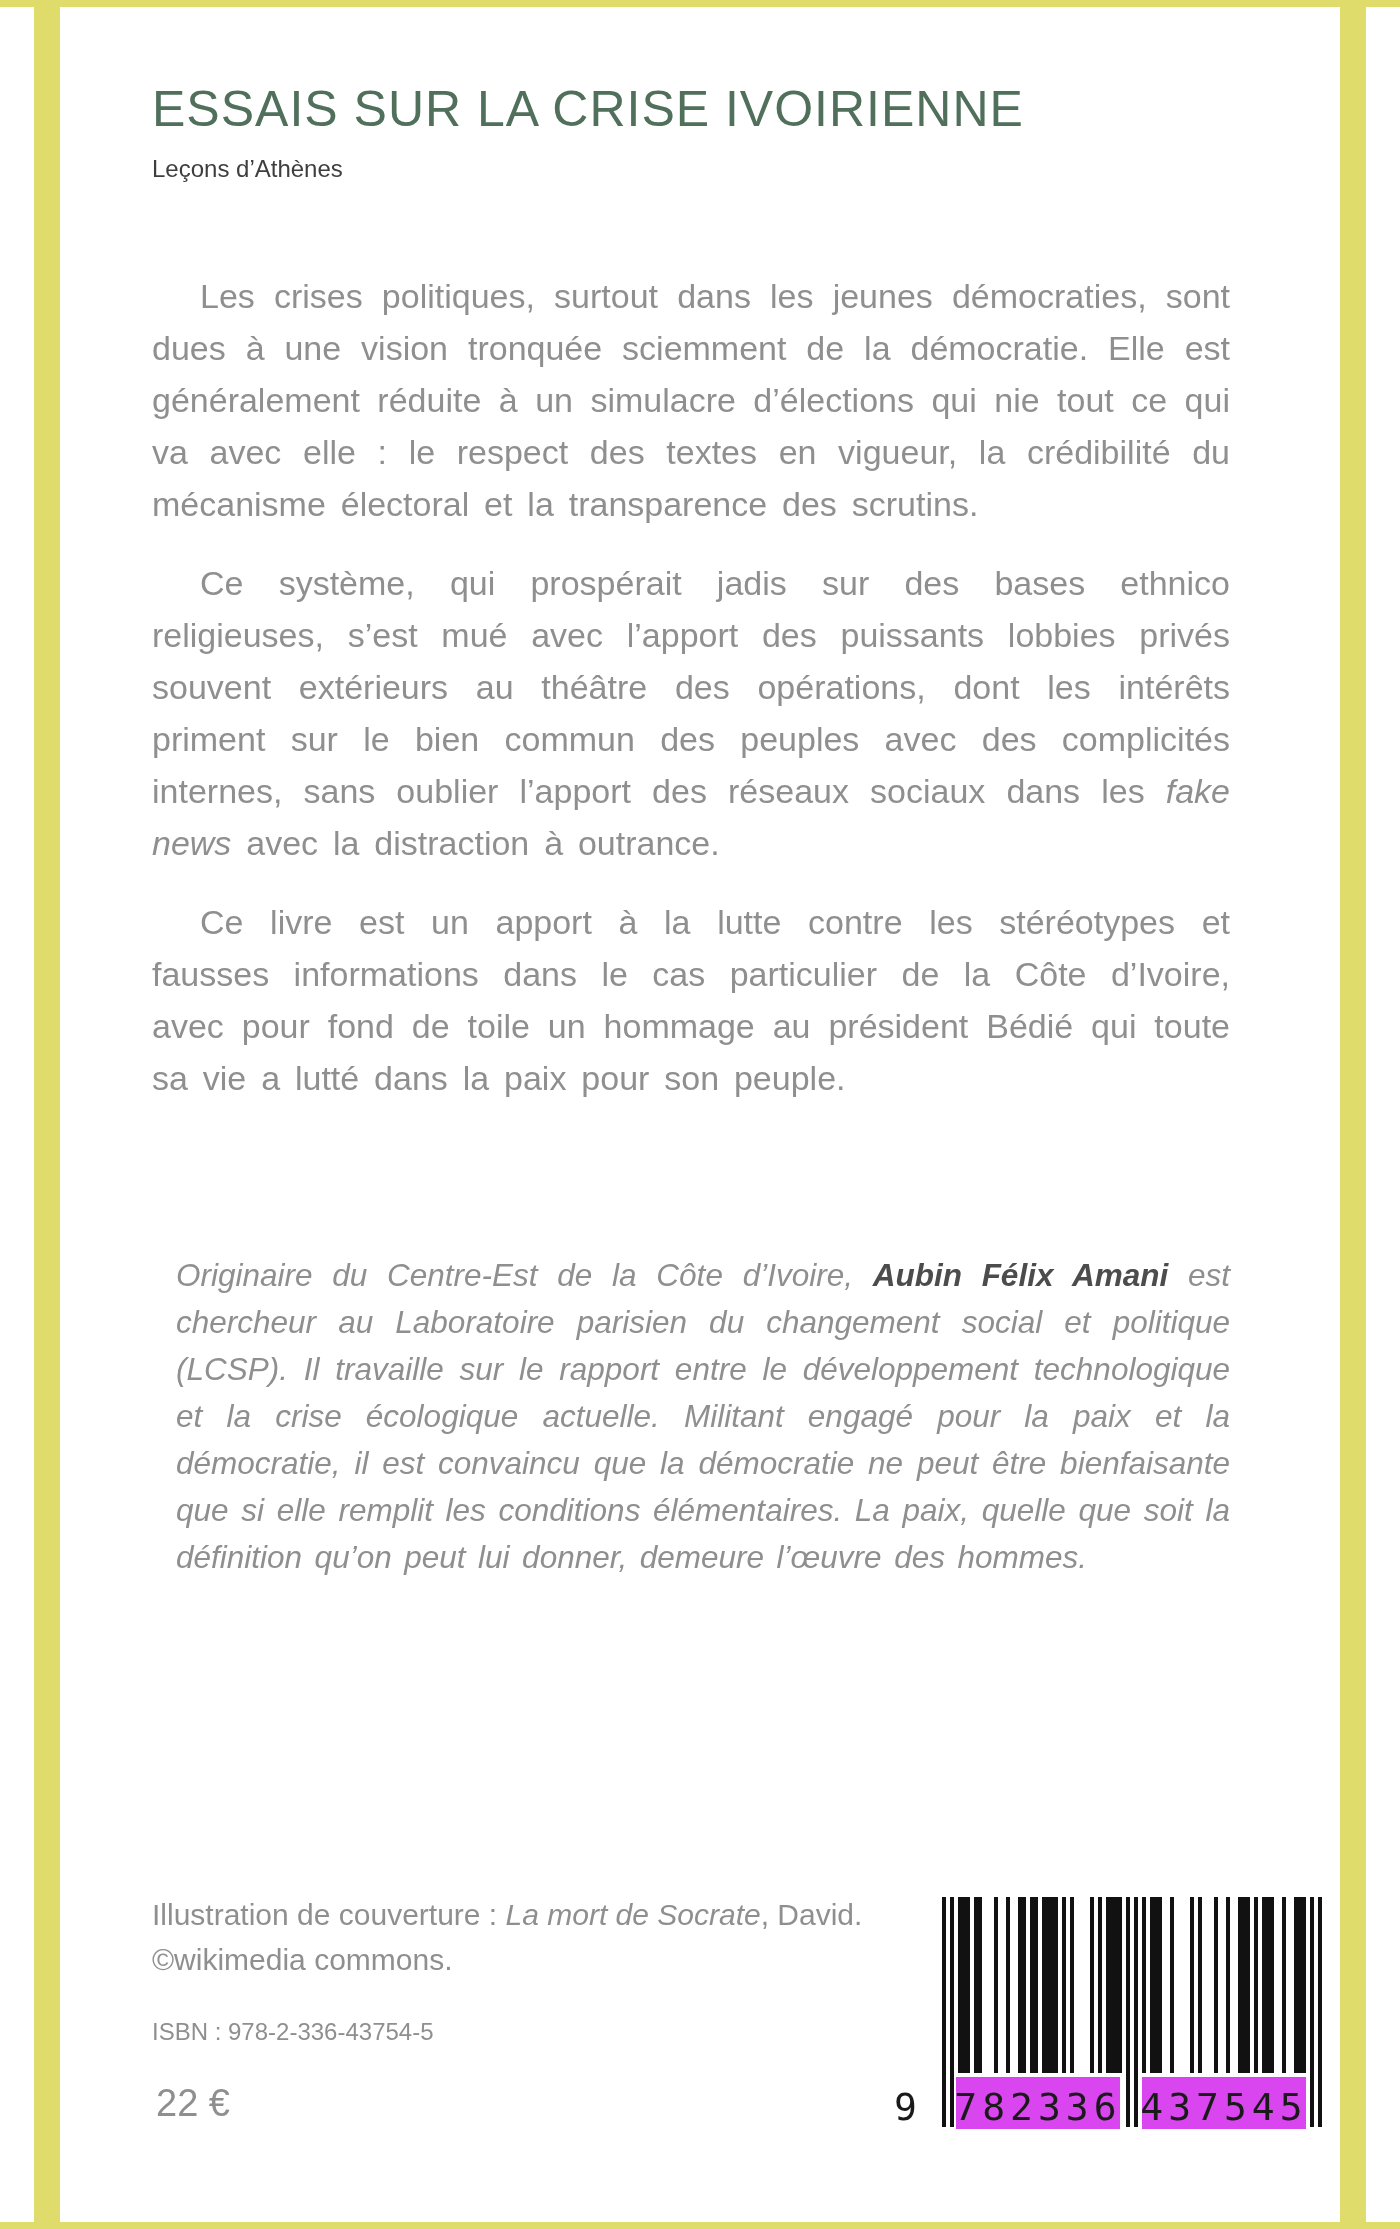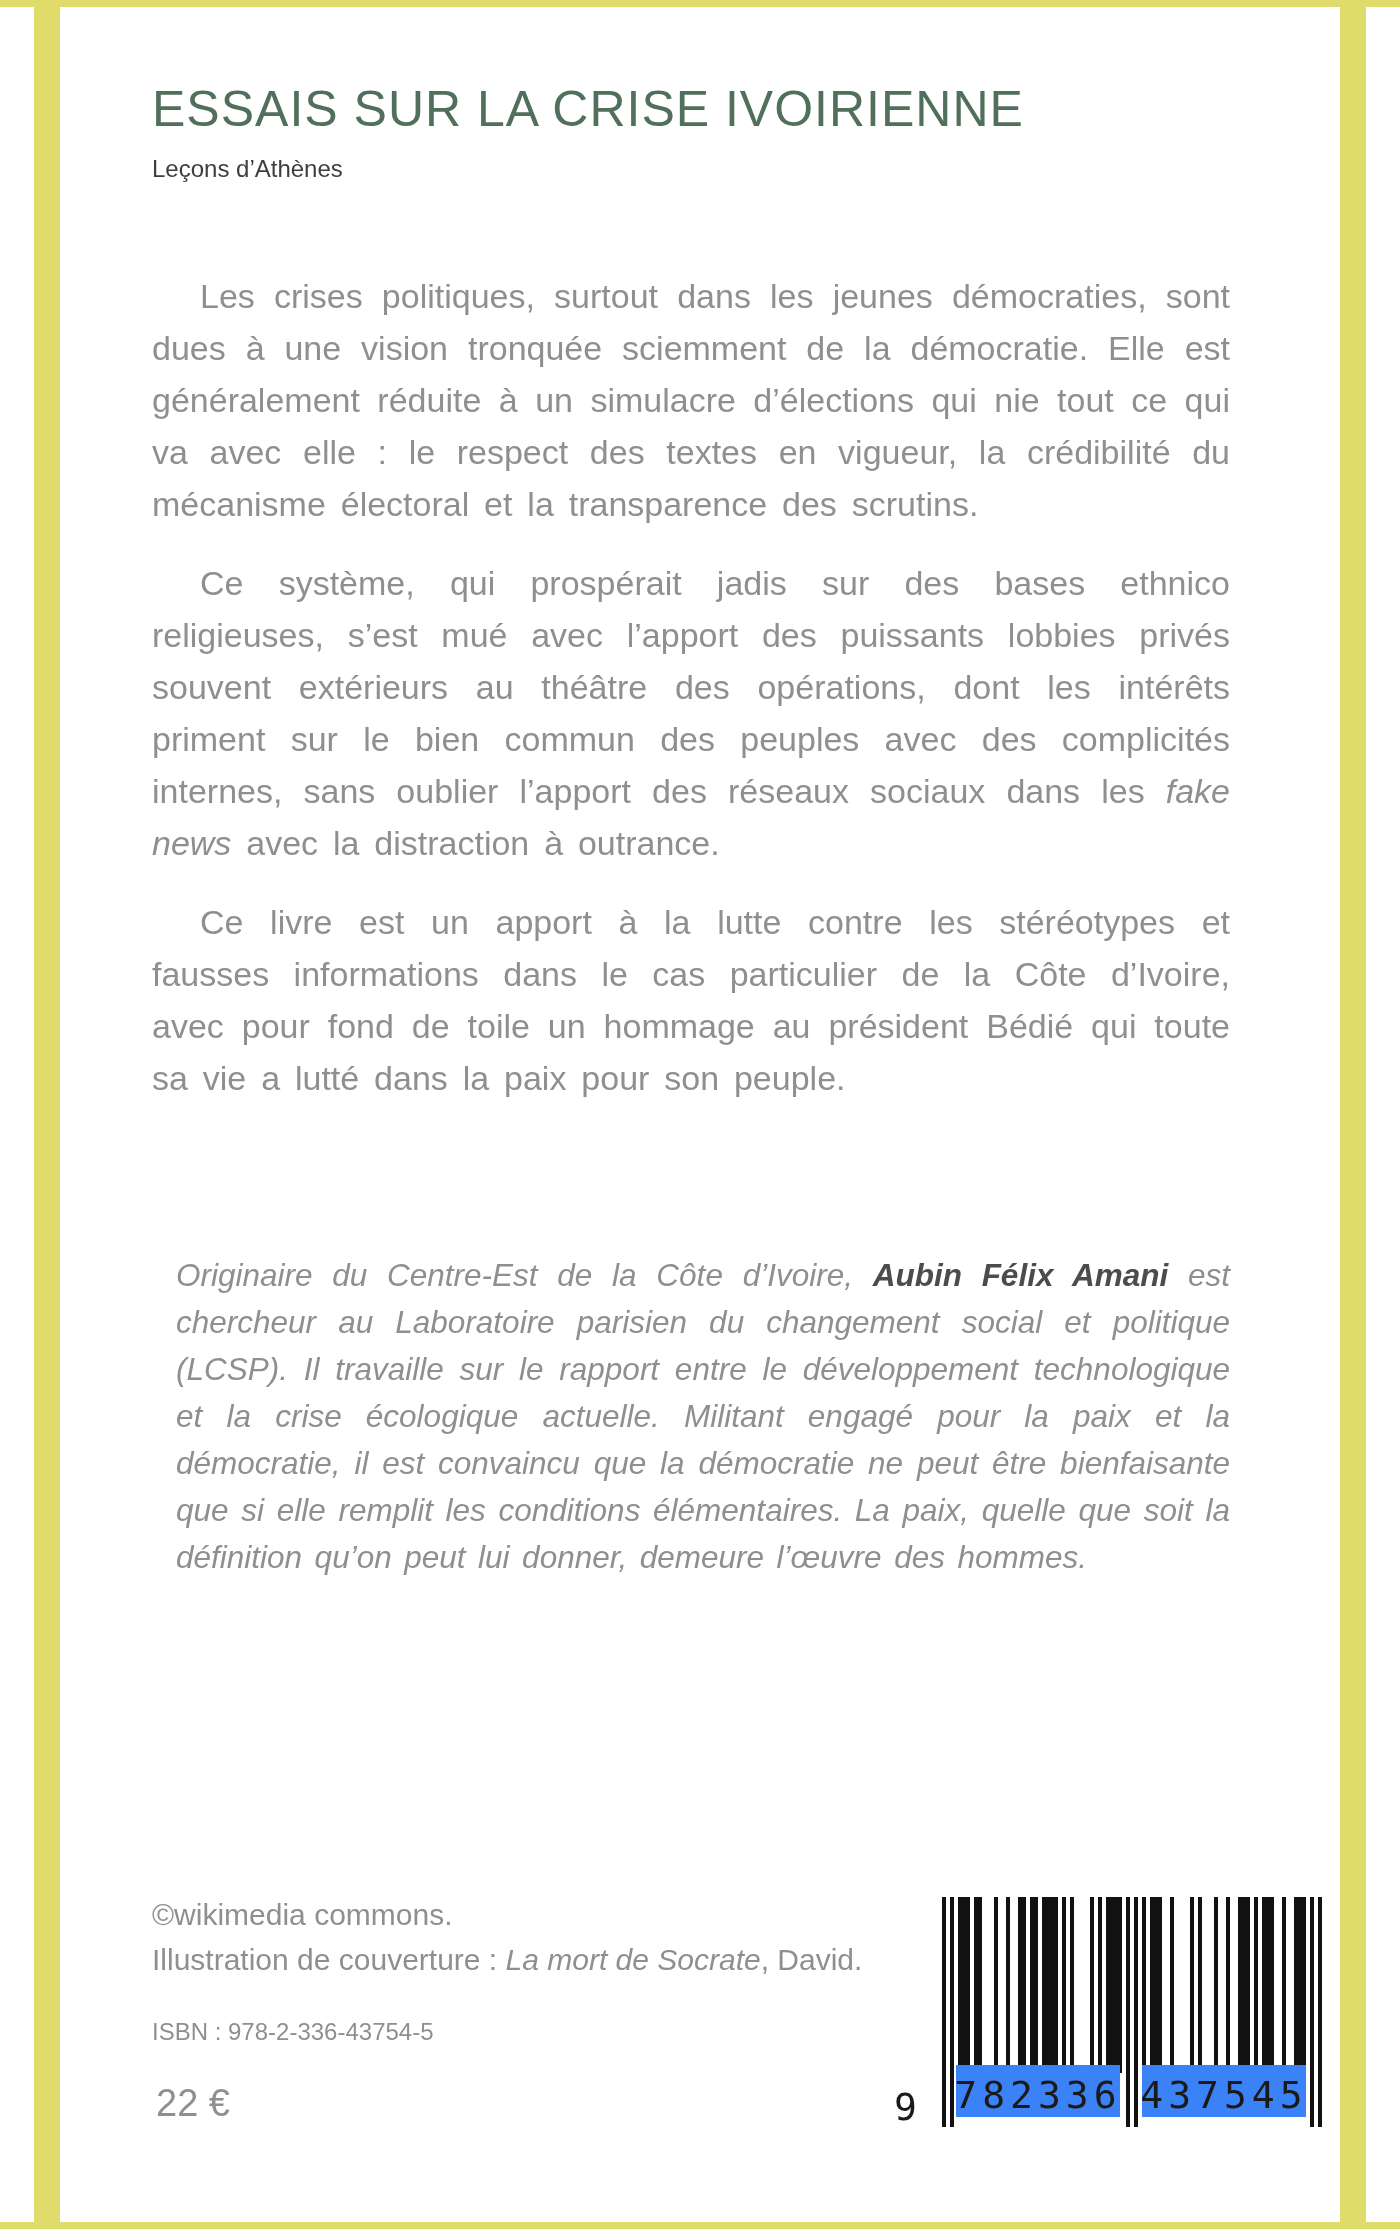--- a/index.html
+++ b/index.html
@@ -65,21 +65,21 @@
   .barcode-bars { position: absolute; left: 50px; top: 0; height: 176px; white-space: nowrap; font-size: 0; }
   .bar { display: inline-block; width: 4px; height: 176px; }
   .bar.on { background: var(--barcode_ink, #111); }
   .guard { position: absolute; top: 0; width: 4px; height: 230px; background: var(--barcode_ink, #111); }
   .bc-first {
     position: absolute; left: 2px; bottom: 0; width: 44px; height: 52px;
     background: #fff; font-family: "DejaVu Sans Mono", monospace;
     font-size: 38px; color: #1a1a1a; display: flex; align-items: flex-end;
   }
   .bc-group {
-    position: absolute; bottom: 12px; height: 52px; background: #3b82f6;
+    position: absolute; bottom: 0; height: 52px; background: #d946ef;
     font-family: "DejaVu Sans Mono", monospace; font-size: 38px; color: #1a1a1a;
     letter-spacing: 5px; display: flex; align-items: flex-end; justify-content: center;
     overflow: visible;
   }
   .bc-group-left  { left: 64px;  width: 164px; }
   .bc-group-right { left: 250px; width: 164px; }
 </style>
 </head>
 <body>
 
@@ -101,22 +101,22 @@
     <p><span>Ce livre est un apport à la lutte contre les stéréotypes et fausses informations dans le cas particulier de la Côte d’Ivoire, avec pour fond de toile un hommage au président Bédié qui toute sa vie a lutté dans la paix pour son peuple.</span><span class="it"></span><span></span></p>
   </div>
 
   <div class="bio">
     <span>Originaire du Centre-Est de la Côte d’Ivoire, </span><span class="author-name">Aubin Félix Amani</span><span> est chercheur au Laboratoire parisien du changement social et politique (LCSP). Il travaille sur le rapport entre le développement technologique et la crise écologique actuelle. Militant engagé pour la paix et la démocratie, il est convaincu que la démocratie ne peut être bienfaisante que si elle remplit les conditions élémentaires. La paix, quelle que soit la définition qu’on peut lui donner, demeure l’œuvre des hommes.</span>
   </div>
 
 </div>
 
 <div class="credit">
+  <div><span>Illustration de couverture : </span><span class="it">La mort de Socrate</span><span>, David.</span></div>
   <div>©wikimedia commons.</div>
-  <div><span>Illustration de couverture : </span><span class="it">La mort de Socrate</span><span>, David.</span></div>
 </div>
 
 <div class="isbn">ISBN : 978-2-336-43754-5</div>
 <div class="price">22 €</div>
 
 <div class="barcode">
   <div class="barcode-bars"><i class="bar on"></i><i class="bar"></i><i class="bar on"></i><i class="bar"></i><i class="bar on"></i><i class="bar on"></i><i class="bar on"></i><i class="bar"></i><i class="bar on"></i><i class="bar on"></i><i class="bar"></i><i class="bar"></i><i class="bar"></i><i class="bar on"></i><i class="bar"></i><i class="bar"></i><i class="bar on"></i><i class="bar"></i><i class="bar"></i><i class="bar on"></i><i class="bar on"></i><i class="bar"></i><i class="bar on"></i><i class="bar on"></i><i class="bar"></i><i class="bar on"></i><i class="bar on"></i><i class="bar on"></i><i class="bar on"></i><i class="bar"></i><i class="bar on"></i><i class="bar"></i><i class="bar on"></i><i class="bar"></i><i class="bar"></i><i class="bar"></i><i class="bar"></i><i class="bar on"></i><i class="bar"></i><i class="bar on"></i><i class="bar"></i><i class="bar on"></i><i class="bar on"></i><i class="bar on"></i><i class="bar on"></i><i class="bar"></i><i class="bar on"></i><i class="bar"></i><i class="bar on"></i><i class="bar"></i><i class="bar on"></i><i class="bar"></i><i class="bar on"></i><i class="bar on"></i><i class="bar on"></i><i class="bar"></i><i class="bar"></i><i class="bar on"></i><i class="bar"></i><i class="bar"></i><i class="bar"></i><i class="bar"></i><i class="bar on"></i><i class="bar"></i><i class="bar on"></i><i class="bar"></i><i class="bar"></i><i class="bar"></i><i class="bar on"></i><i class="bar"></i><i class="bar"></i><i class="bar on"></i><i class="bar"></i><i class="bar"></i><i class="bar on"></i><i class="bar on"></i><i class="bar on"></i><i class="bar"></i><i class="bar on"></i><i class="bar"></i><i class="bar on"></i><i class="bar on"></i><i class="bar on"></i><i class="bar"></i><i class="bar"></i><i class="bar on"></i><i class="bar"></i><i class="bar"></i><i class="bar on"></i><i class="bar on"></i><i class="bar on"></i><i class="bar"></i><i class="bar on"></i><i class="bar"></i><i class="bar on"></i></div>
   <div class="bc-first">9</div>
   <div class="bc-group bc-group-left">782336</div>
   <div class="bc-group bc-group-right">437545</div>

